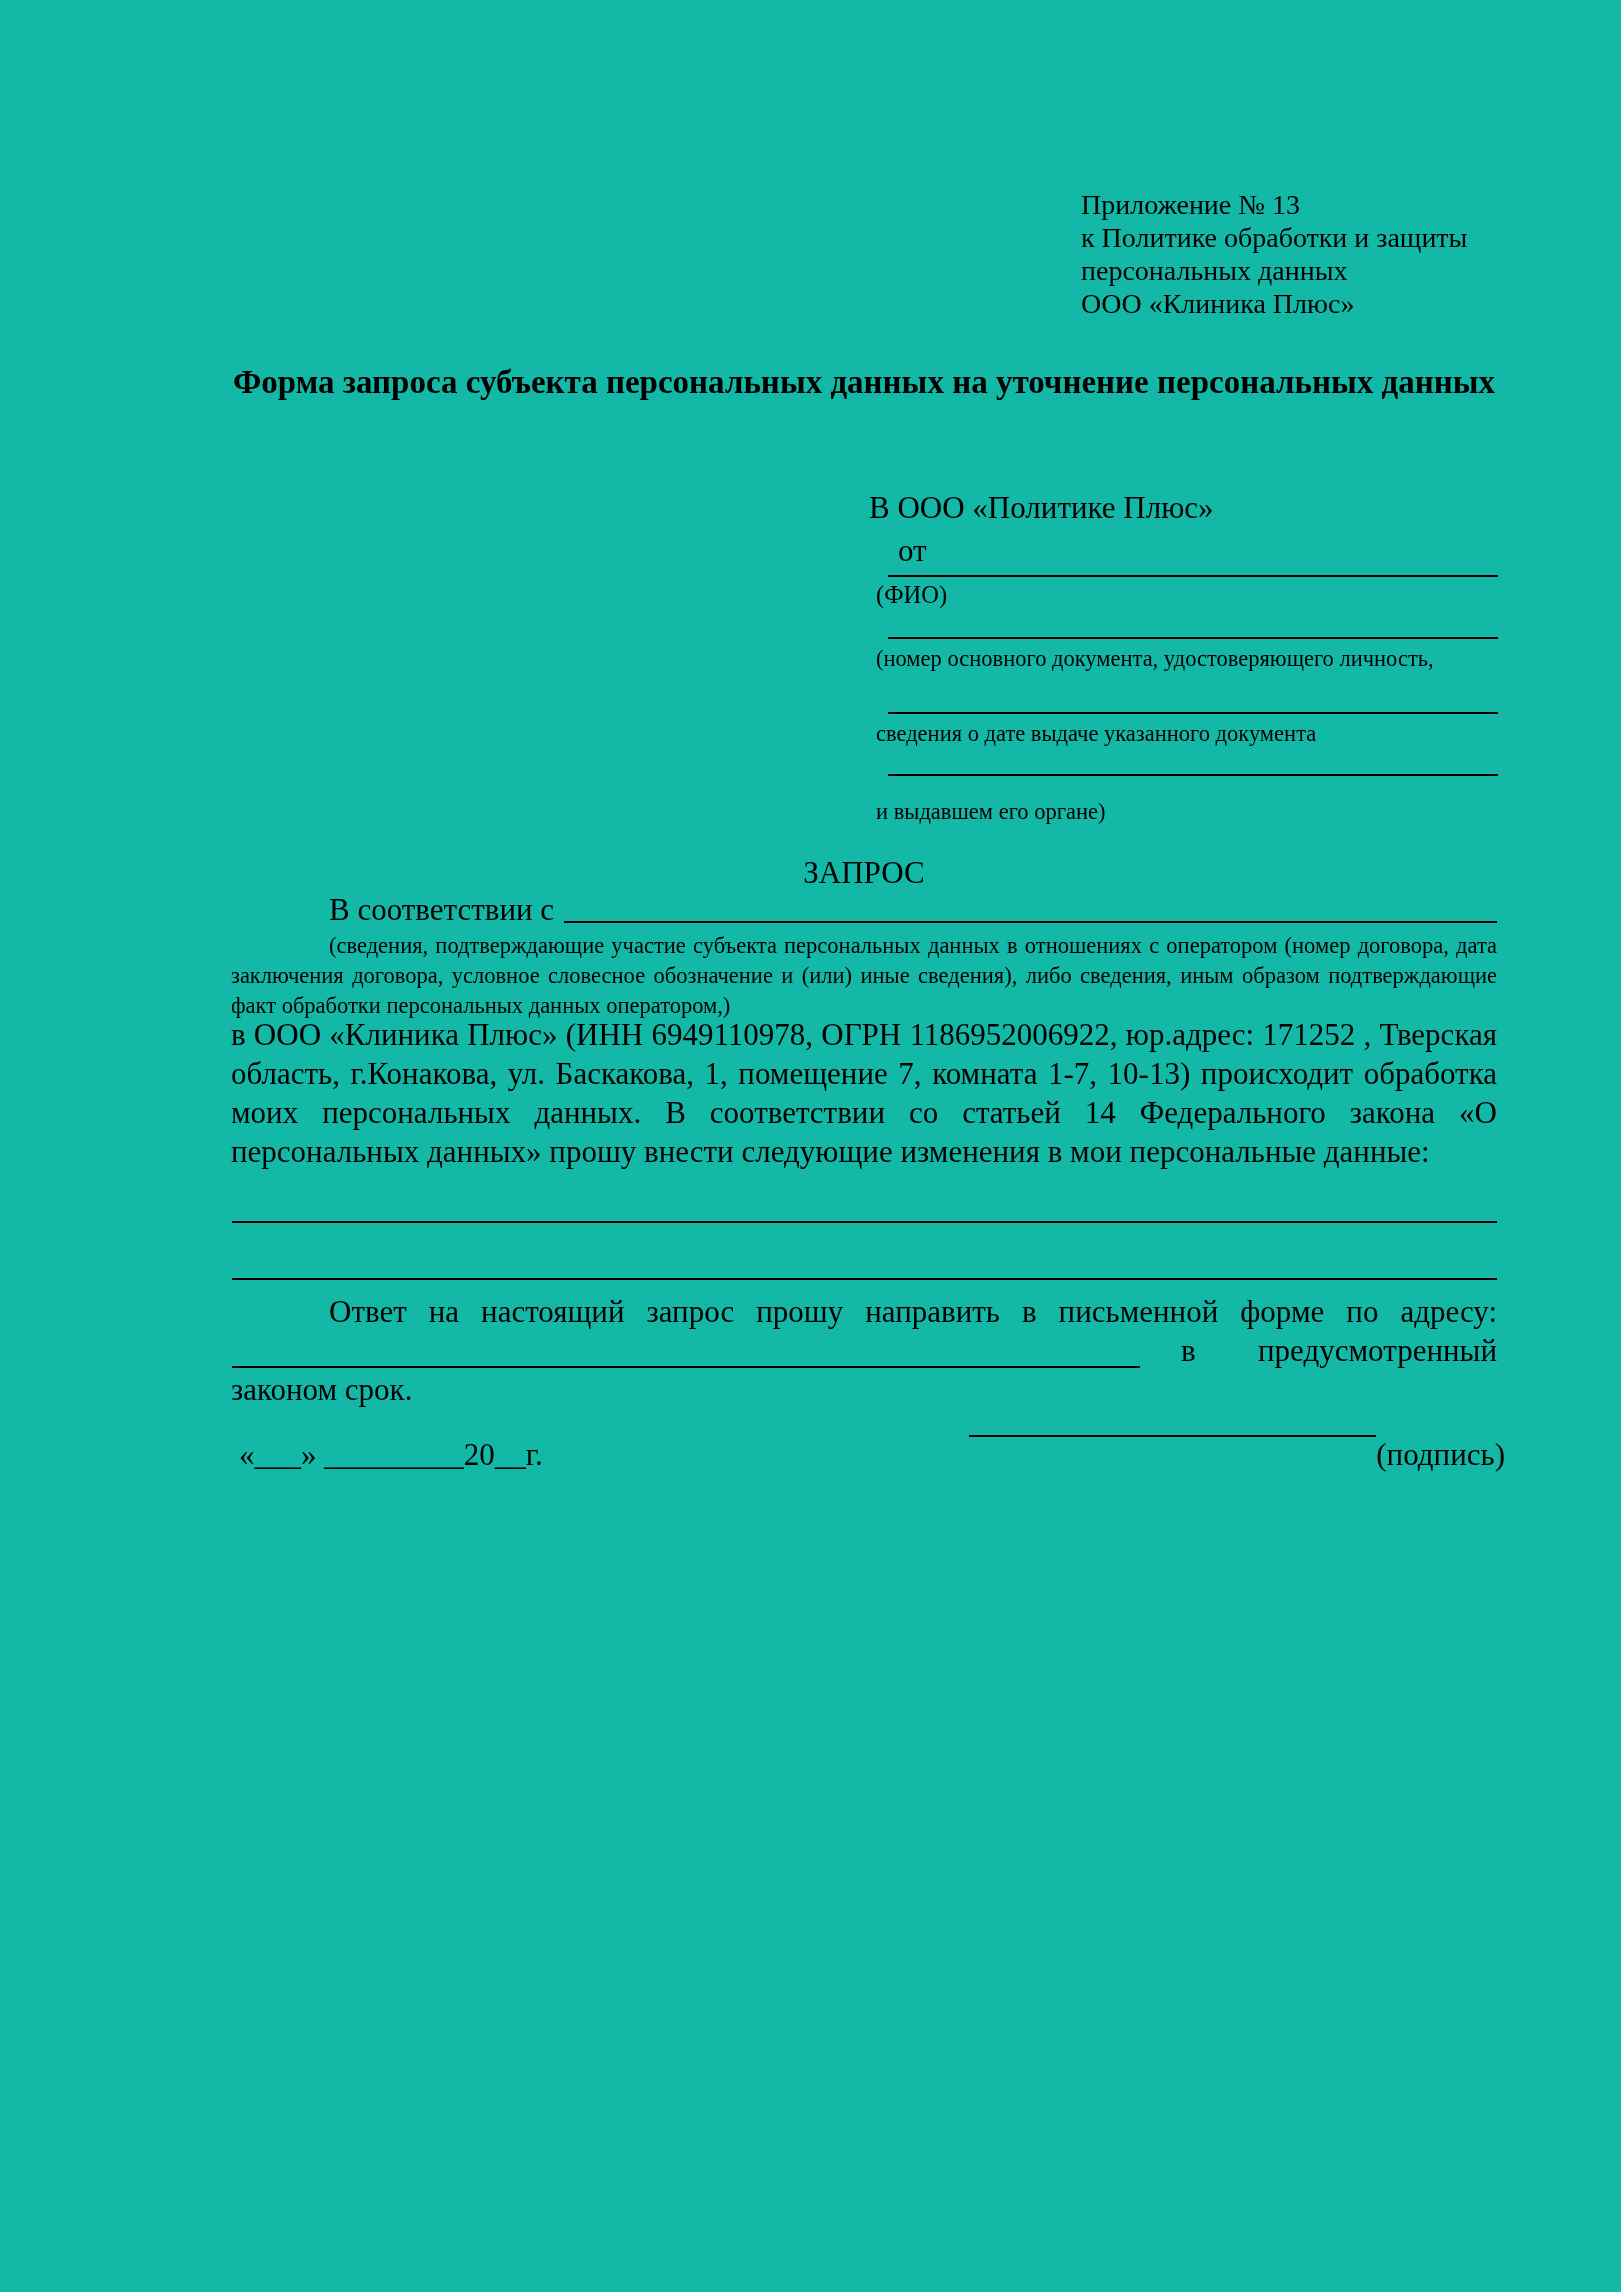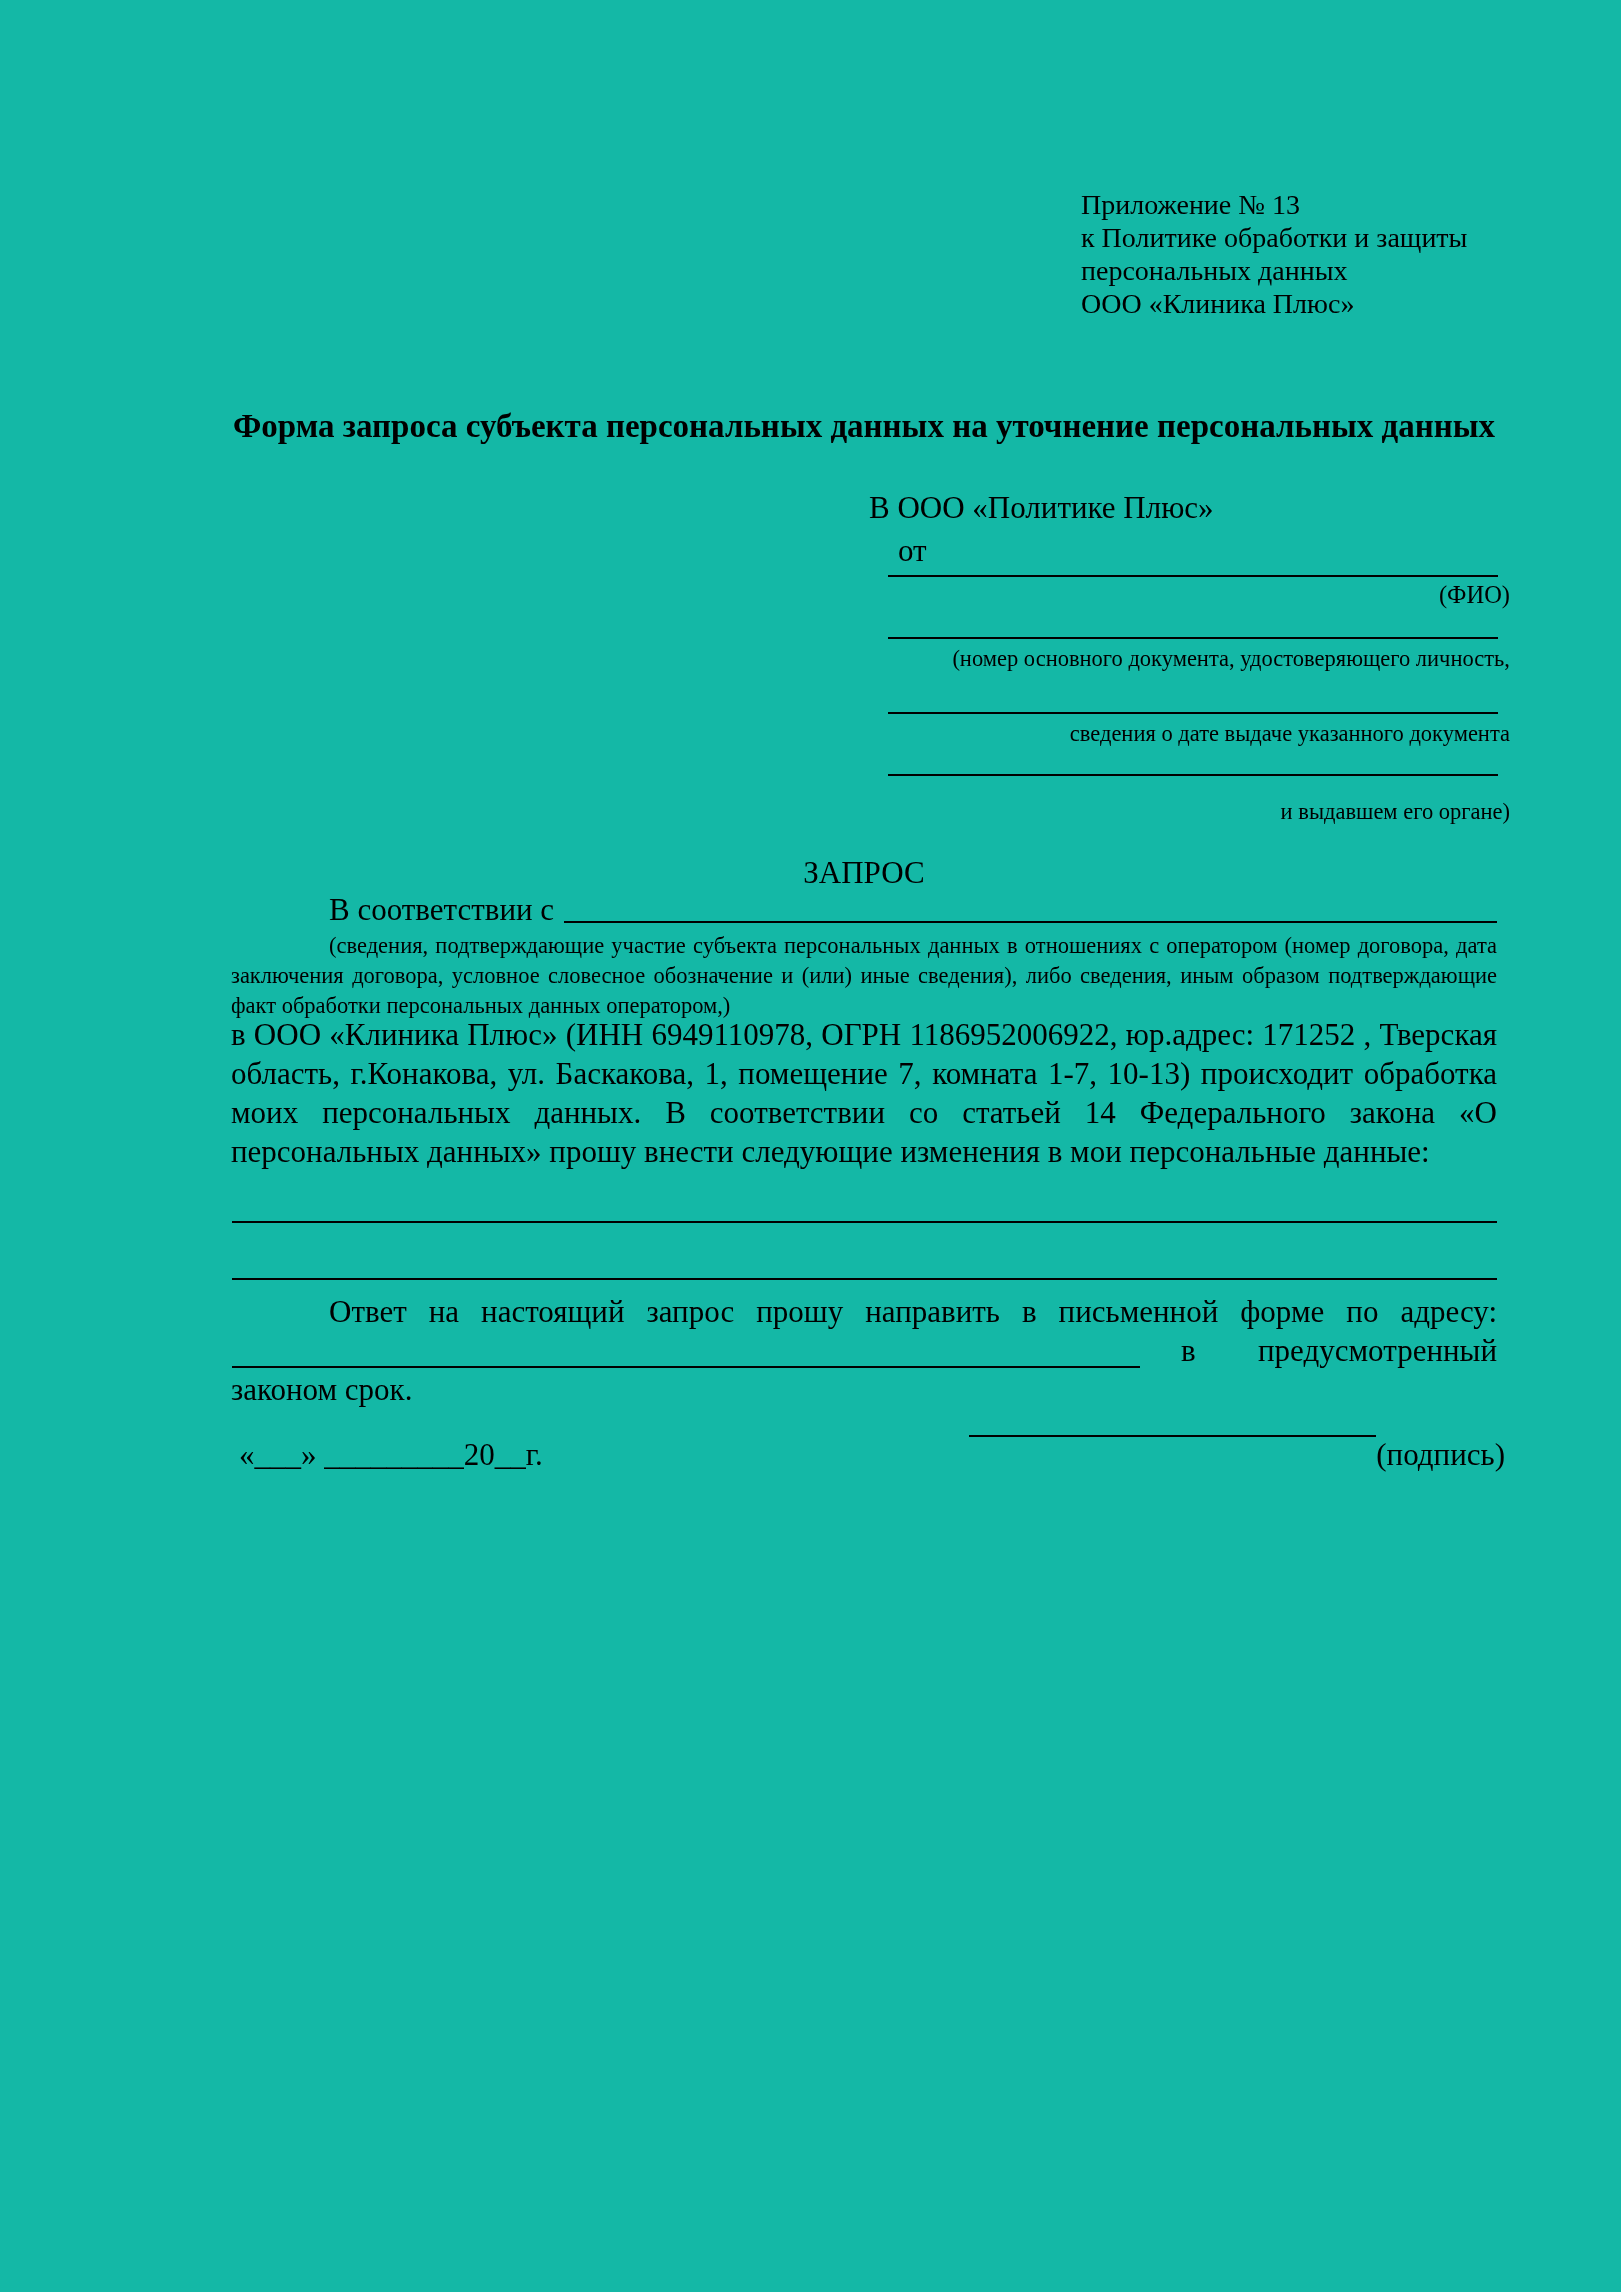--- a/index.html
+++ b/index.html
@@ -15,29 +15,28 @@
 
   
   .appendix { left:1081px; top:188px; width:431px; font-size:28px; line-height:33px; }
   .appendix div { white-space:nowrap; }
 
   
   .doc-title {
     left:231px; top:359px; width:1266px;
     font-size:33px; font-weight:bold; line-height:47px;
     text-align:center;
-    margin-top:44px;
   }
 
   
   .addressee { left:869px; top:488px; width:628px; font-size:31px; line-height:39px; }
   .addressee .to-line   { position:absolute; left:0;  top:0;   white-space:nowrap; }
   .addressee .from-word { position:absolute; left:29px; top:43px; }
   .fline { position:absolute; left:18.6px; width:610px; border-top:2px solid #000; height:0; }
-  .fcap  { position:absolute; left:31px; width:610px; text-align:right; font-size:22.5px; line-height:27.4px; }
+  .fcap  { position:absolute; left:7px; width:610px; text-align:left; font-size:22.5px; line-height:27.4px; }
   .fcap.fio { font-size:24.5px; }
   .l1 { top:87px; }  .c1 { top:93px; }
   .l2 { top:149px; } .c2 { top:157px; }
   .l3 { top:224px; } .c3 { top:232px; }
   .l4 { top:286px; } .c4 { top:294px;margin-top:16px; }
 
   
   .zapros { left:231px; top:855px; width:1266px; text-align:center; font-size:31px; }
 
   

